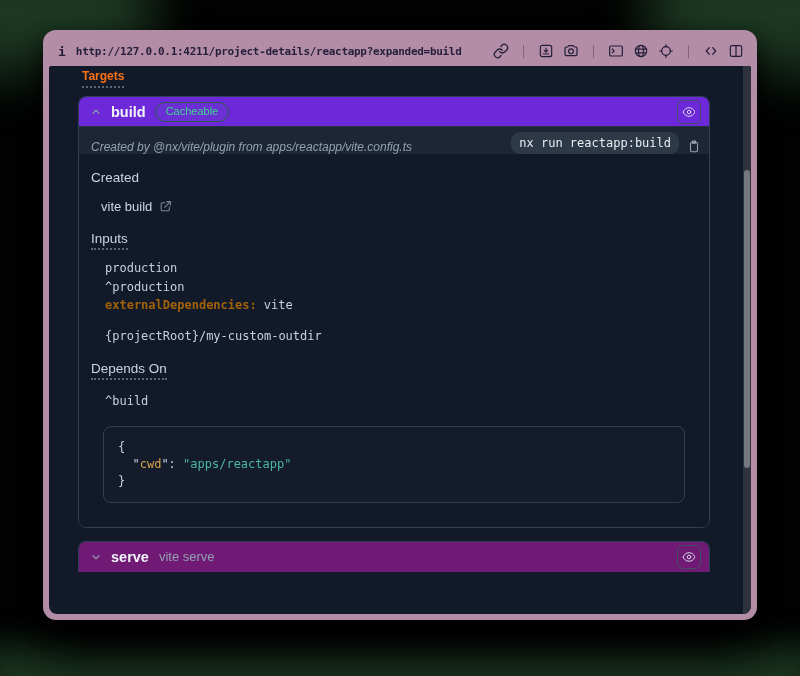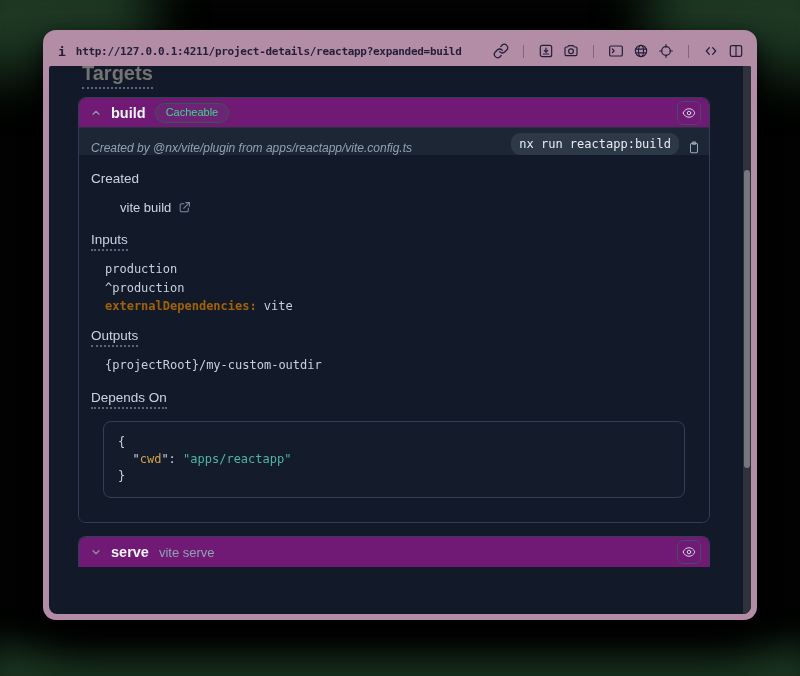--- a/index.html
+++ b/index.html
@@ -52,30 +52,30 @@
     position:absolute; top:104px; left:1px; width:6px; height:298px;
     background:#75797f; border-radius:4px;
   }
   .content {
     position:absolute; left:0; top:0; right:8px; bottom:0;
     padding:0 33px 0 29px;
   }
 
   .page-title {
     display:inline-block; margin:-6px 11px 0 4px;
-    font-size:20px; font-weight:bold; color:#737373;
+    font-size:12px; font-weight:bold; color:#f97316;
   }
   .dotted { border-bottom:2px dotted #5a6679; padding-bottom:3px; }
 
   .card {
     border:1px solid #313e55; border-radius:8px; margin-top:12px; overflow:hidden;
   }
   .card-header {
     display:flex; align-items:center; height:29px;
-    background:#701a75; padding:0 8px 0 11px; gap:9px; cursor:pointer;
+    background:#6d28d9; padding:0 8px 0 11px; gap:9px; cursor:pointer;
   }
   .chevron { color:#8b98ab; display:flex; }
   .target-name { font-size:14.5px; font-weight:bold; color:#f1f5f9; }
   .badge {
     font-size:11px; color:#3fd68d; line-height:1;
     border:1px solid #2a5f4b; background:rgba(63,214,141,0.05);
     border-radius:10px; padding:3px 10px 4px;
   }
   .eye-btn {
     margin-left:auto; width:24px; height:24px; flex:0 0 auto;
@@ -99,21 +99,21 @@
   .sec-h { font-size:13.5px; font-weight:500; color:#cbd5e1; }
   .sec-h span.dotted { padding-bottom:2px; }
   .mono {
     font-family:"DejaVu Sans Mono", monospace; font-size:12px;
     color:#c6d1de; line-height:18.5px;
   }
   .mono-bold { font-weight:bold; color:#a16207; }
   .kv-val { margin-left:7px; }
   .indent { margin-left:14px; }
   .cmd-line {
-    display:flex; align-items:center; gap:7px; margin-left:29px;
+    display:flex; align-items:center; gap:7px; margin-left:10px;
     font-size:13px; color:#cdd6e2;
   }
   .ext-link { color:#7b8a9e; display:flex; cursor:pointer; }
 
   .code-block {
     margin:0 12px 0 12px; border:1px solid #323f56; border-radius:8px;
     padding:12px 14px; background:rgba(255,255,255,0.012);
   }
   .code-line {
     font-family:"DejaVu Sans Mono", monospace; font-size:12px; line-height:17px;
@@ -233,24 +233,24 @@
             </span>
           </div>
 
           <div class="sec-h" style="margin-bottom:13px;"><span class="dotted">Inputs</span></div>
           <div class="mono indent">production</div>
           <div class="mono indent">^production</div>
           <div class="mono indent" style="margin-bottom:12px;">
             <span class="mono-bold">externalDependencies:</span><span class="kv-val">vite</span>
           </div>
 
-          <div class="sec-h" style="margin-bottom:13px;"><span class="dotted">Outputs</span></div>
           <div class="mono indent" style="margin-bottom:16px;">{projectRoot}/my-custom-outdir</div>
 
           <div class="sec-h" style="margin-bottom:16px;"><span class="dotted">Depends On</span></div>
+          <div class="mono indent" style="margin-bottom:15px;">^build</div>
 
           <div class="code-block">
             <div class="code-line">{</div>
             <div class="code-line"><span>  "</span><span class="json-key">cwd</span><span>": </span><span class="json-val">"apps/reactapp"</span></div>
             <div class="code-line">}</div>
           </div>
 
         </div>
       </div>
 

